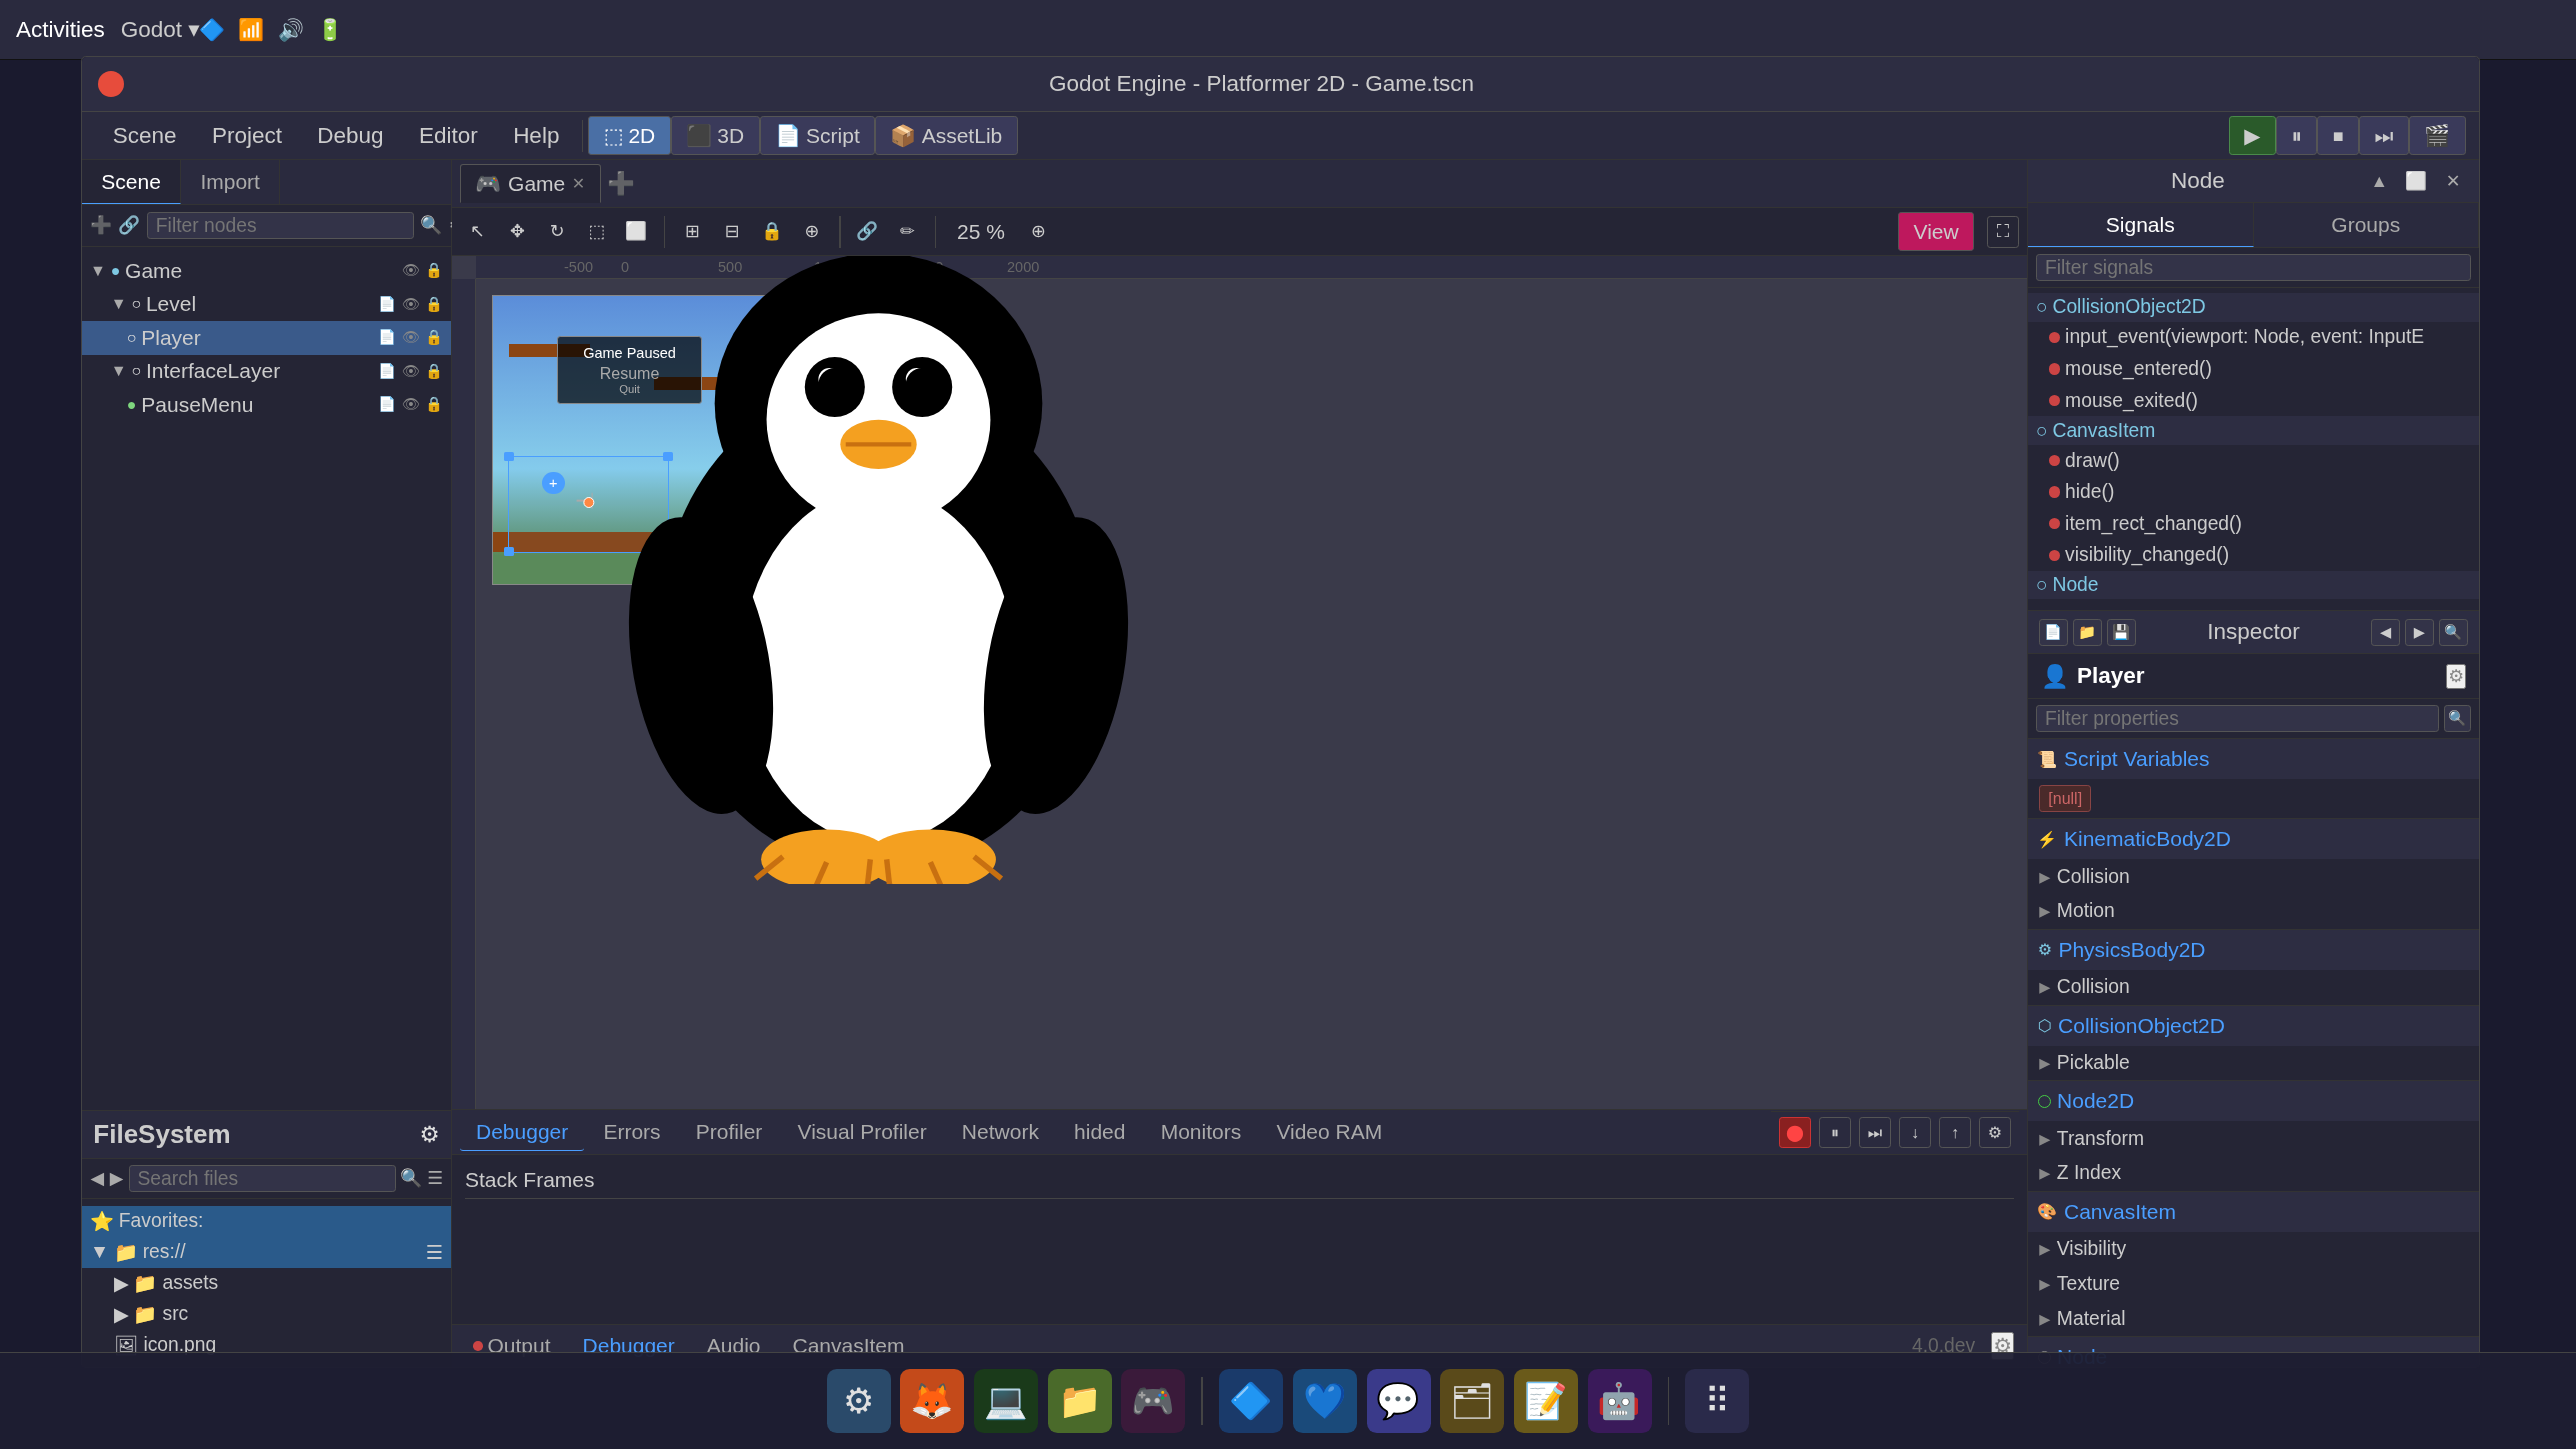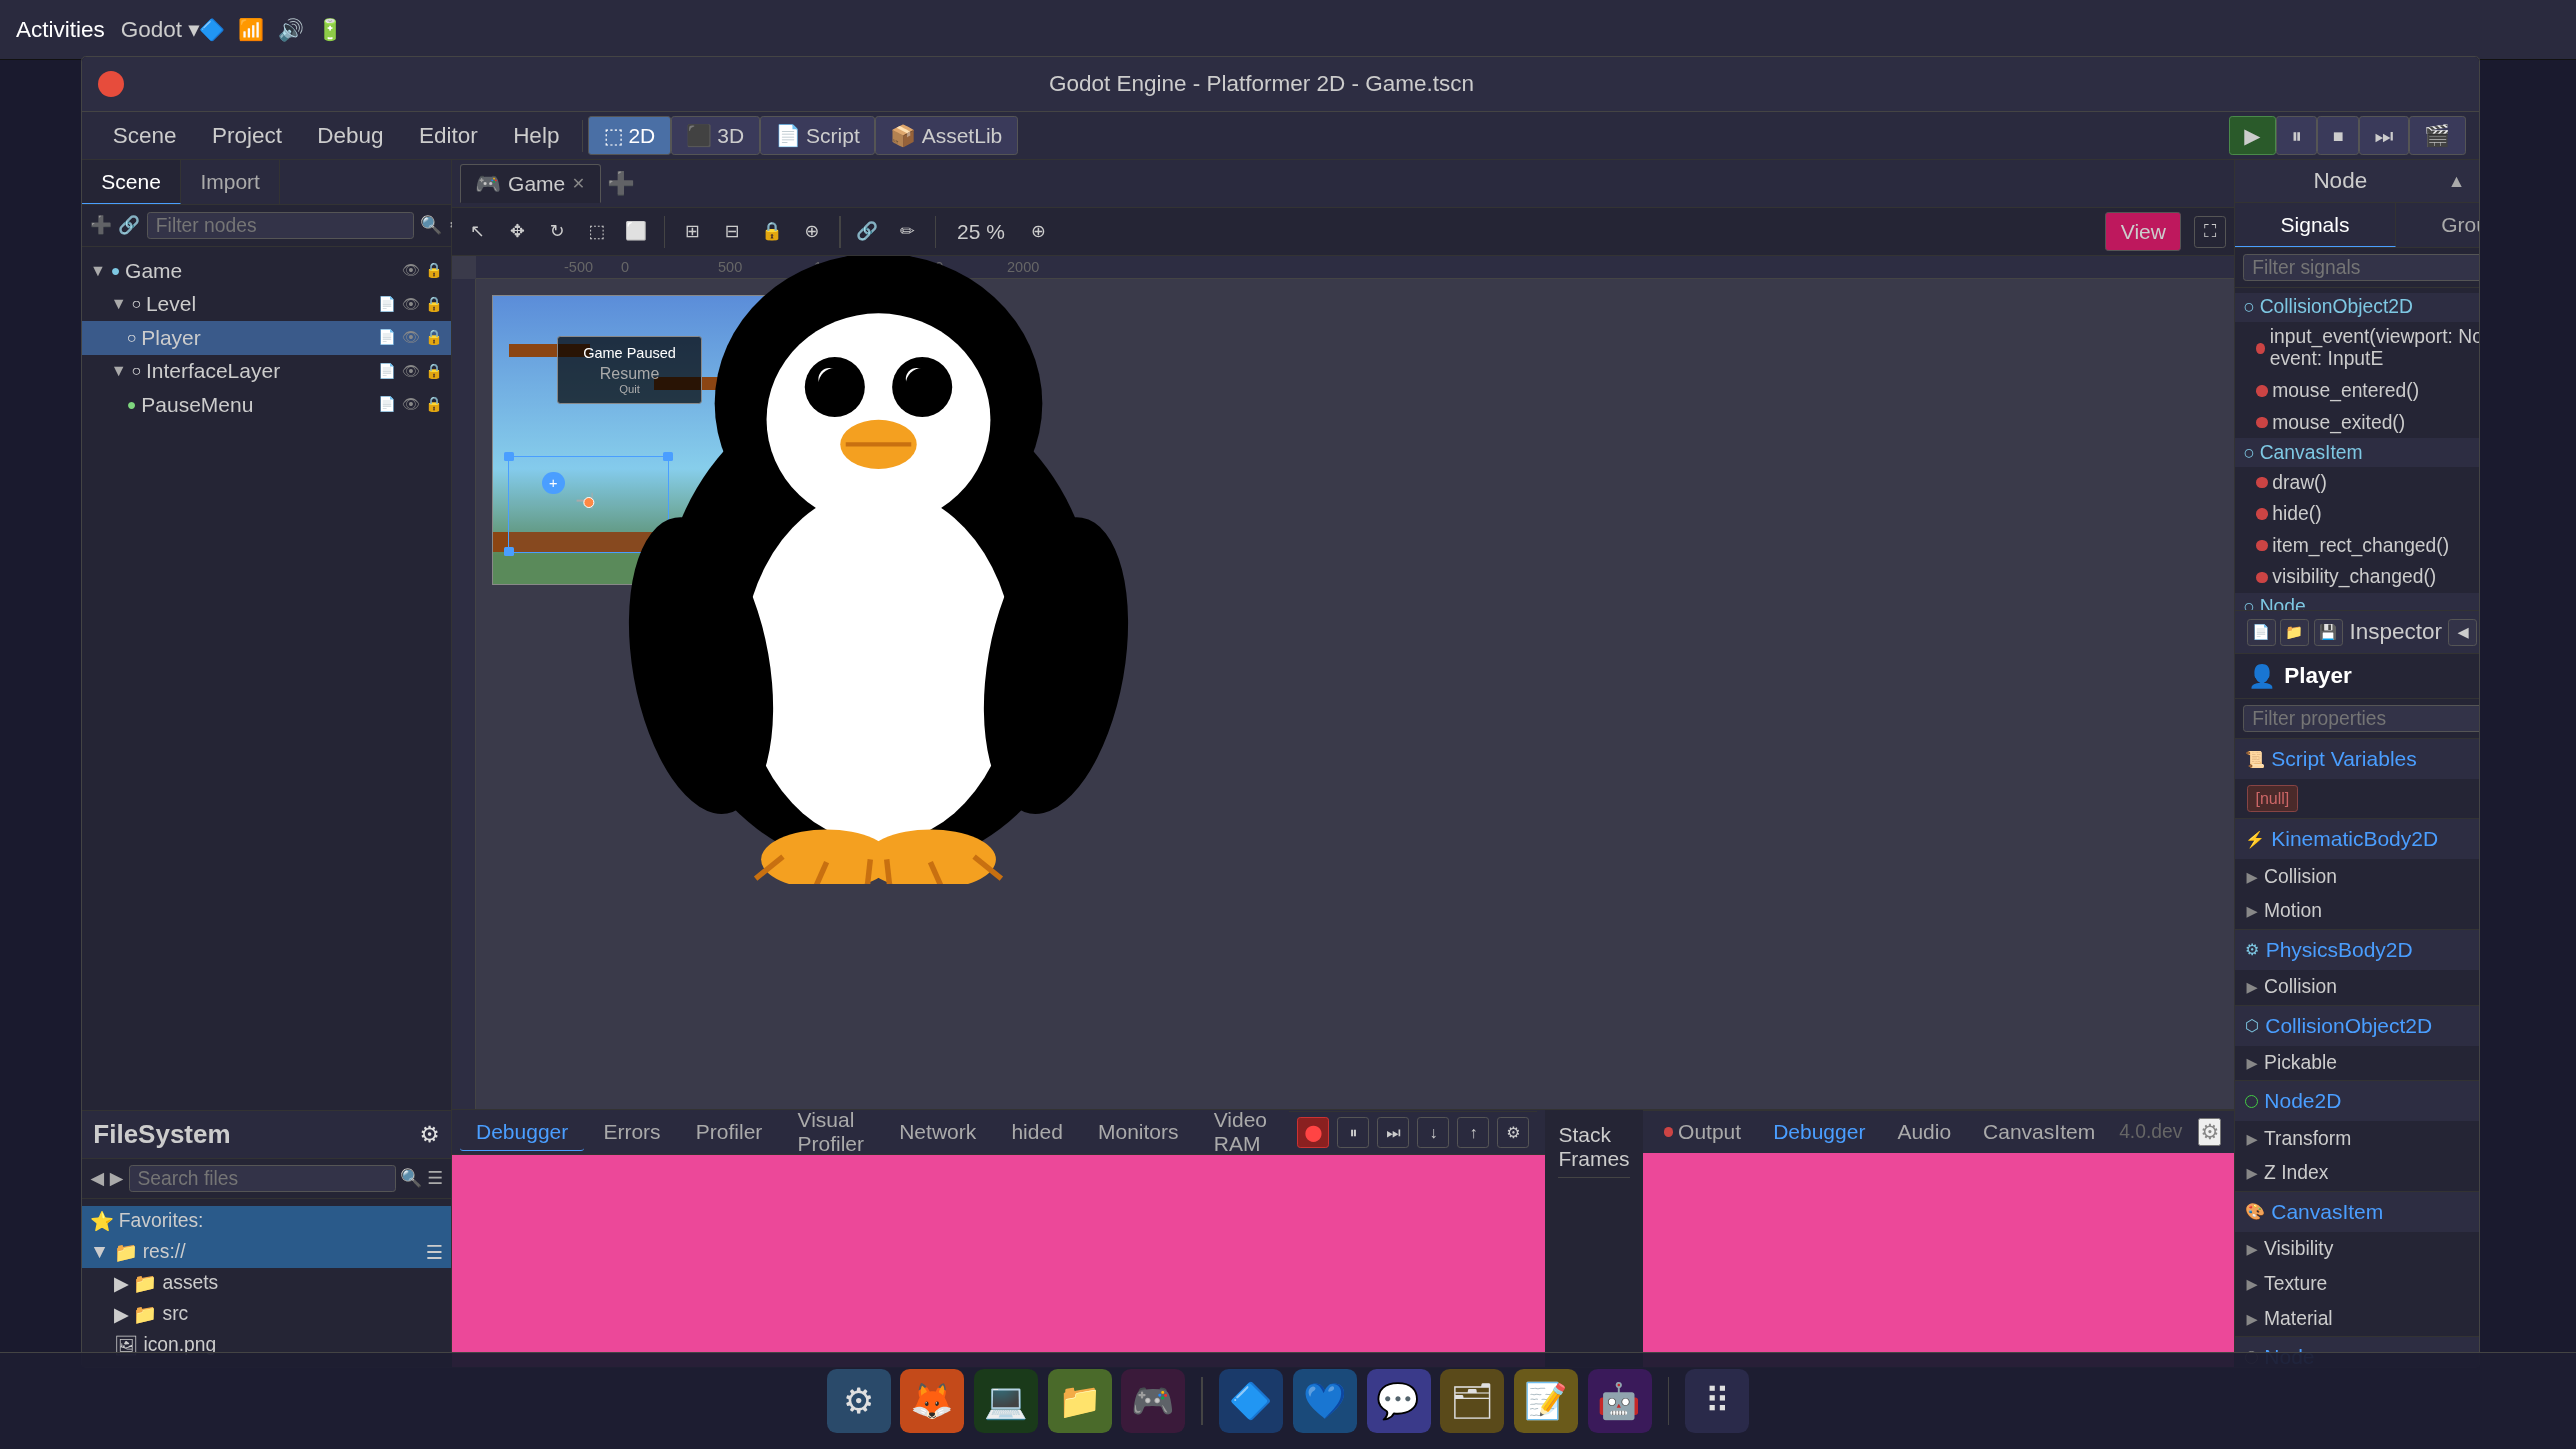--- a/index.html
+++ b/index.html
@@ -392,23 +392,24 @@
       pointer-events: none;
     }
     .penguin-svg {
       width: 547px;
       height: 628px;
     }
 
     
     .bottom-panel {
       height: 258px;
-      background: #ec4899;
+      background: #737373;
       border-top: 1.6px solid #333;
       display: flex;
+      flex-direction: column;
     }
     .debugger-tabs {
       height: 45px;
       background: #2a2a3e;
       display: flex;
       align-items: center;
       padding: 0 8px;
       gap: 3.2px;
       border-bottom: 0.8px solid #333;
     }

